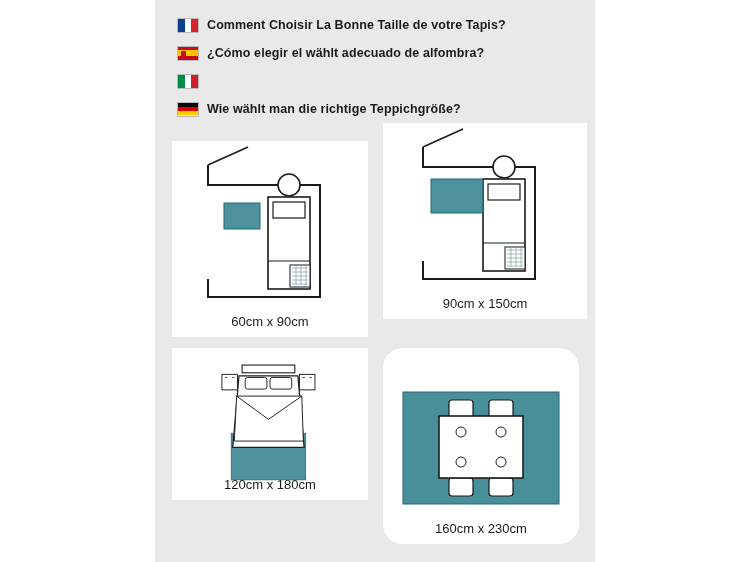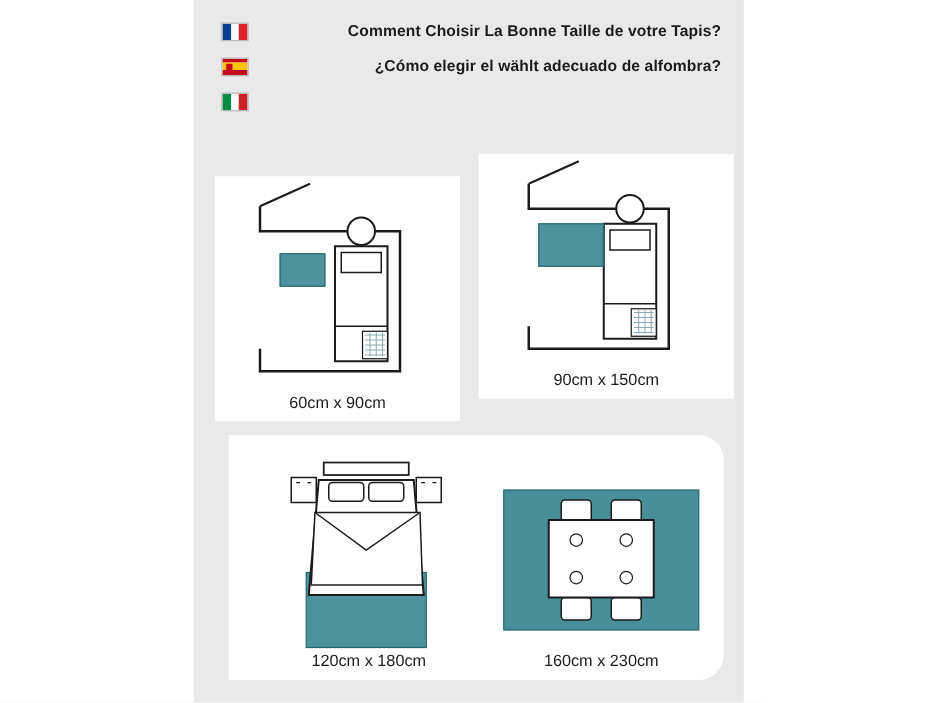--- a/index.html
+++ b/index.html
@@ -32,21 +32,20 @@
     position: absolute;
     left: 22px;
     top: 12px;
     width: 400px;
   }
   .title-row {
     display: flex;
     align-items: center;
     height: 26px;
     margin-bottom: 2px;
-    justify-content: space-between;
   }
   .flag {
     width: 22px;
     height: 15px;
     flex: 0 0 22px;
     margin-right: 8px;
     border: 1px solid #b9b9b9;
     box-sizing: border-box;
     display: flex;
     overflow: hidden;
@@ -103,21 +102,21 @@
     left: 0;
     width: 100%;
     text-align: center;
     font-size: 13px;
     color: #1b1b1b;
     font-family: "Liberation Sans", sans-serif;
   }
 
   #card-1 { left: 17px;  top: 141px; width: 196px; height: 196px; }
   #card-2 { left: 228px; top: 123px; width: 204px; height: 196px; }
-  #card-3 { left: 28px;  top: 348px; width: 196px; height: 196px; padding-left: 28px; }
+  #card-3 { left: 17px;  top: 348px; width: 196px; height: 152px; }
   #card-4 { left: 228px; top: 348px; width: 196px; height: 196px; border-radius: 20px; }
 
   svg { display: block; }
 </style>
 </head>
 <body>
 
 <div id="infographic">
 
   <div class="panel">
@@ -143,20 +142,28 @@
       </div>
 
       <div class="title-row">
         <div class="flag it">
           <span></span>
             <span></span>
             <span></span>
         </div>
       </div>
 
+      <div class="title-row">
+        <div class="flag de">
+          <span></span>
+            <span></span>
+            <span></span>
+        </div>
+        <div class="title-text">Wie wählt man die richtige Teppichgröße?</div>
+      </div>
 
     </div>
 
     <div class="card" id="card-1">
       <svg class="art" viewBox="0 0 196 196">
 
         <polyline points="36,24 36,44 148,44 148,156 36,156 36,138" fill="none" stroke="#1b1b1b" stroke-width="2"></polyline>
 
         <line x1="36" y1="24" x2="76" y2="6" stroke="#1b1b1b" stroke-width="1.6"></line>
 

